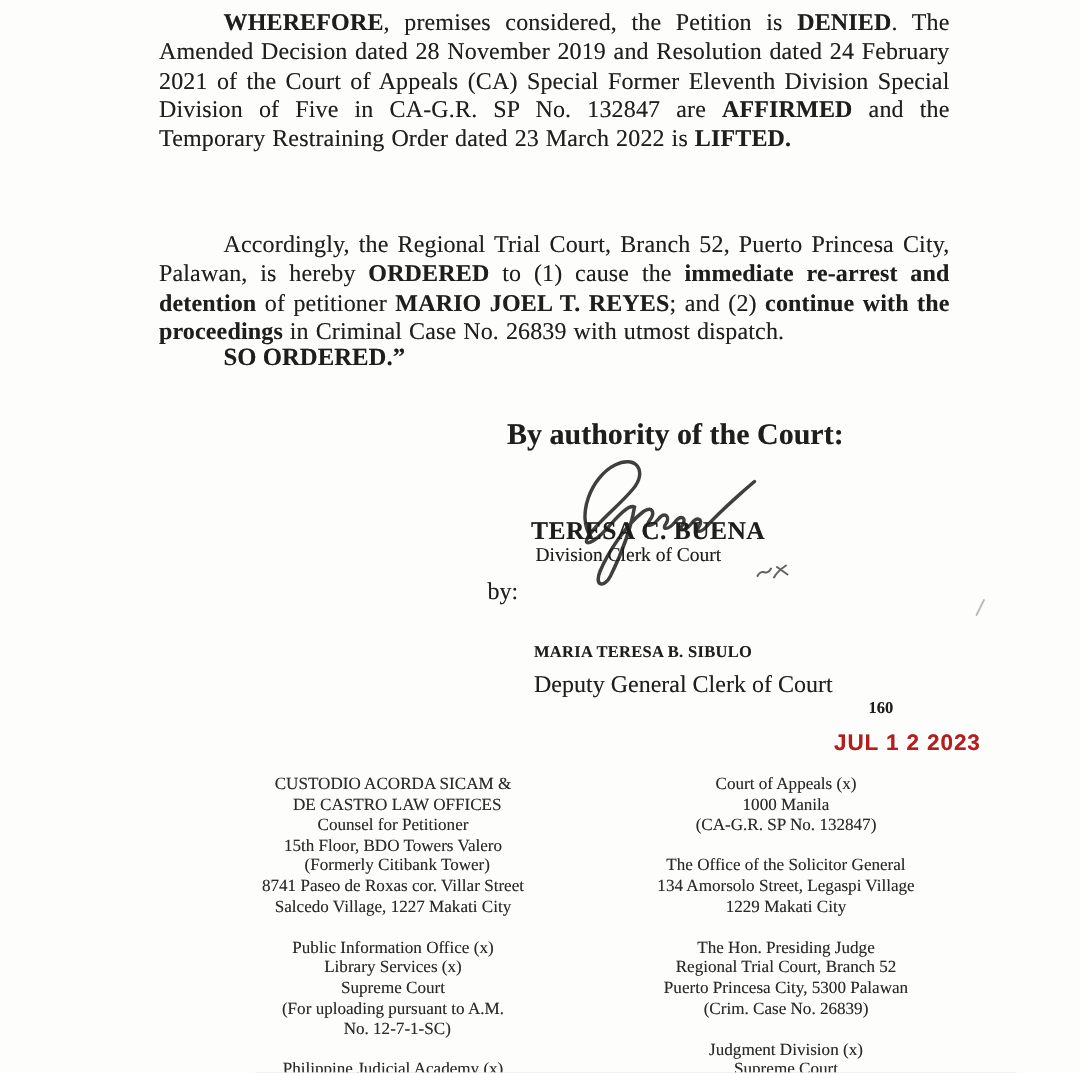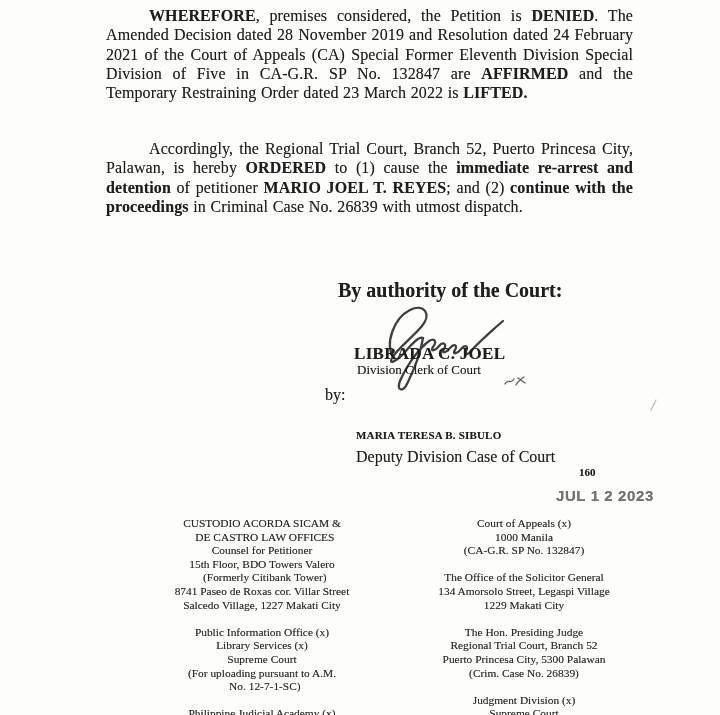--- a/index.html
+++ b/index.html
@@ -9,74 +9,75 @@
     font-family:"Liberation Serif", serif;
     text-shadow:0 0 .4px rgba(30,30,30,.45);
   }
   .b{font-weight:700;}
   .body-para{
     position:absolute;left:106px;width:527px;margin:0;
     text-align:justify;text-indent:43px;
     font-size:16px;line-height:19.3px;letter-spacing:.1px;word-spacing:.5px;
   }
   #para1{top:6px;}
-  #para2{top:139px;}
+  #para2{top:154px;}
   .so-ordered{position:absolute;left:149px;top:228px;font-size:16.5px;}
   .auth-heading{position:absolute;left:338px;top:279px;font-size:20px;}
   .signature{position:absolute;left:372px;top:294px;pointer-events:none;}
   .clerk-name{position:absolute;left:354px;top:344px;font-size:17px;letter-spacing:.3px;}
   .clerk-title{position:absolute;left:357px;top:362px;font-size:13px;}
   .initials{position:absolute;left:503px;top:373px;pointer-events:none;}
   .by-label{position:absolute;left:325px;top:386px;font-size:16px;}
   .deputy-name{position:absolute;left:356px;top:429px;font-size:11px;letter-spacing:.2px;}
   .deputy-title{position:absolute;left:356px;top:448px;font-size:16px;}
   .page-number{position:absolute;left:579px;top:466px;font-size:11px;}
   .date-stamp{
     position:absolute;left:556px;top:487px;
     font-family:"Liberation Sans", sans-serif;font-weight:700;
-    font-size:15px;letter-spacing:.6px;color:#737373;
+    font-size:15px;letter-spacing:.6px;color:#b91c1c;
   }
   .stray{position:absolute;left:650px;top:399px;opacity:.4;pointer-events:none;}
   .addr-col{
     position:absolute;top:517px;
     font-size:11.4px;line-height:13.6px;white-space:pre-wrap;color:#2a2a2a;
   }
   .addr-left{left:131px;width:262px;}
   .addr-right{left:400px;width:248px;}
   .addr-group{margin:0 0 13.6px 0;text-align:center;}
 </style>
 </head>
 <body>
 
 <div class="page">
 
   <p class="body-para" id="para1"><span class="b">WHEREFORE</span><span>, premises considered, the Petition is </span><span class="b">DENIED</span><span>. The Amended Decision dated 28 November 2019 and Resolution dated 24 February 2021 of the Court of Appeals (CA) Special Former Eleventh Division Special Division of Five in CA-G.R. SP No. 132847 are </span><span class="b">AFFIRMED</span><span> and the Temporary Restraining Order dated 23 March 2022 is </span><span class="b">LIFTED.</span></p>
 
   <p class="body-para" id="para2"><span>Accordingly, the Regional Trial Court, Branch 52, Puerto Princesa City, Palawan, is hereby </span><span class="b">ORDERED</span><span> to (1) cause the </span><span class="b">immediate re-arrest and detention</span><span> of petitioner </span><span class="b">MARIO JOEL T. REYES</span><span>; and (2) </span><span class="b">continue with the proceedings</span><span> in Criminal Case No. 26839 with utmost dispatch.</span></p>
 
+  <div class="so-ordered b">SO ORDERED.”</div>
 
   <div class="auth-heading b">By authority of the Court:</div>
 
   <svg class="signature" width="150" height="100" viewBox="0 0 150 100">
     <path d="M22 64 C 12 50 22 24 38 16 C 52 9 60 20 50 32 C 40 44 26 54 20 64 C 16 71 24 68 33 58 C 39 51 47 42 51 44 C 49 56 43 74 35 90 C 31 98 24 97 28 87 C 33 75 45 56 57 47 C 63 43 65 48 61 53 C 58 57 62 58 67 52 C 71 47 75 50 72 55 C 69 59 73 60 78 54 C 82 49 86 51 83 56 C 80 60 84 61 89 55 C 93 50 97 52 94 57 C 91 61 95 62 100 56 C 105 50 114 42 124 33 L 131 27" fill="none" stroke="#2a2a2a" stroke-width="2.3" stroke-linecap="round" opacity="0.9"></path>
   </svg>
 
-  <div class="clerk-name b">LIBRADA C. JOEL</div>
+  <div class="clerk-name b">TERESA C. BUENA</div>
 
   <div class="clerk-title">Division Clerk of Court</div>
 
   <svg class="initials" width="26" height="16" viewBox="0 0 26 16">
     <path d="M2 11 C 5 5 8 12 11 6 M13 12 C 15 8 18 6 21 4 M15 5 L 22 10" fill="none" stroke="#3a3a3a" stroke-width="1.3" stroke-linecap="round" opacity="0.8"></path>
   </svg>
 
   <div class="by-label">by:</div>
 
   <div class="deputy-name b">MARIA TERESA B. SIBULO</div>
 
-  <div class="deputy-title">Deputy Division Case of Court</div>
+  <div class="deputy-title">Deputy General Clerk of Court</div>
 
   <div class="page-number b">160</div>
 
   <div class="date-stamp">JUL 1 2 2023</div>
 
   <svg class="stray" width="8" height="12" viewBox="0 0 8 12">
     <path d="M1 11 L 6 1" fill="none" stroke="#555" stroke-width="1.2" stroke-linecap="round"></path>
   </svg>
 
   <div class="addr-col addr-left"><div class="addr-group"><div class="addr-line">CUSTODIO ACORDA SICAM &amp;</div><div class="addr-line">  DE CASTRO LAW OFFICES</div><div class="addr-line">Counsel for Petitioner</div><div class="addr-line">15th Floor, BDO Towers Valero</div><div class="addr-line">  (Formerly Citibank Tower)</div><div class="addr-line">8741 Paseo de Roxas cor. Villar Street</div><div class="addr-line">Salcedo Village, 1227 Makati City</div></div><div class="addr-group"><div class="addr-line">Public Information Office (x)</div><div class="addr-line">Library Services (x)</div><div class="addr-line">Supreme Court</div><div class="addr-line">(For uploading pursuant to A.M.</div><div class="addr-line">  No. 12-7-1-SC)</div></div><div class="addr-group"><div class="addr-line">Philippine Judicial Academy (x)</div></div></div>

